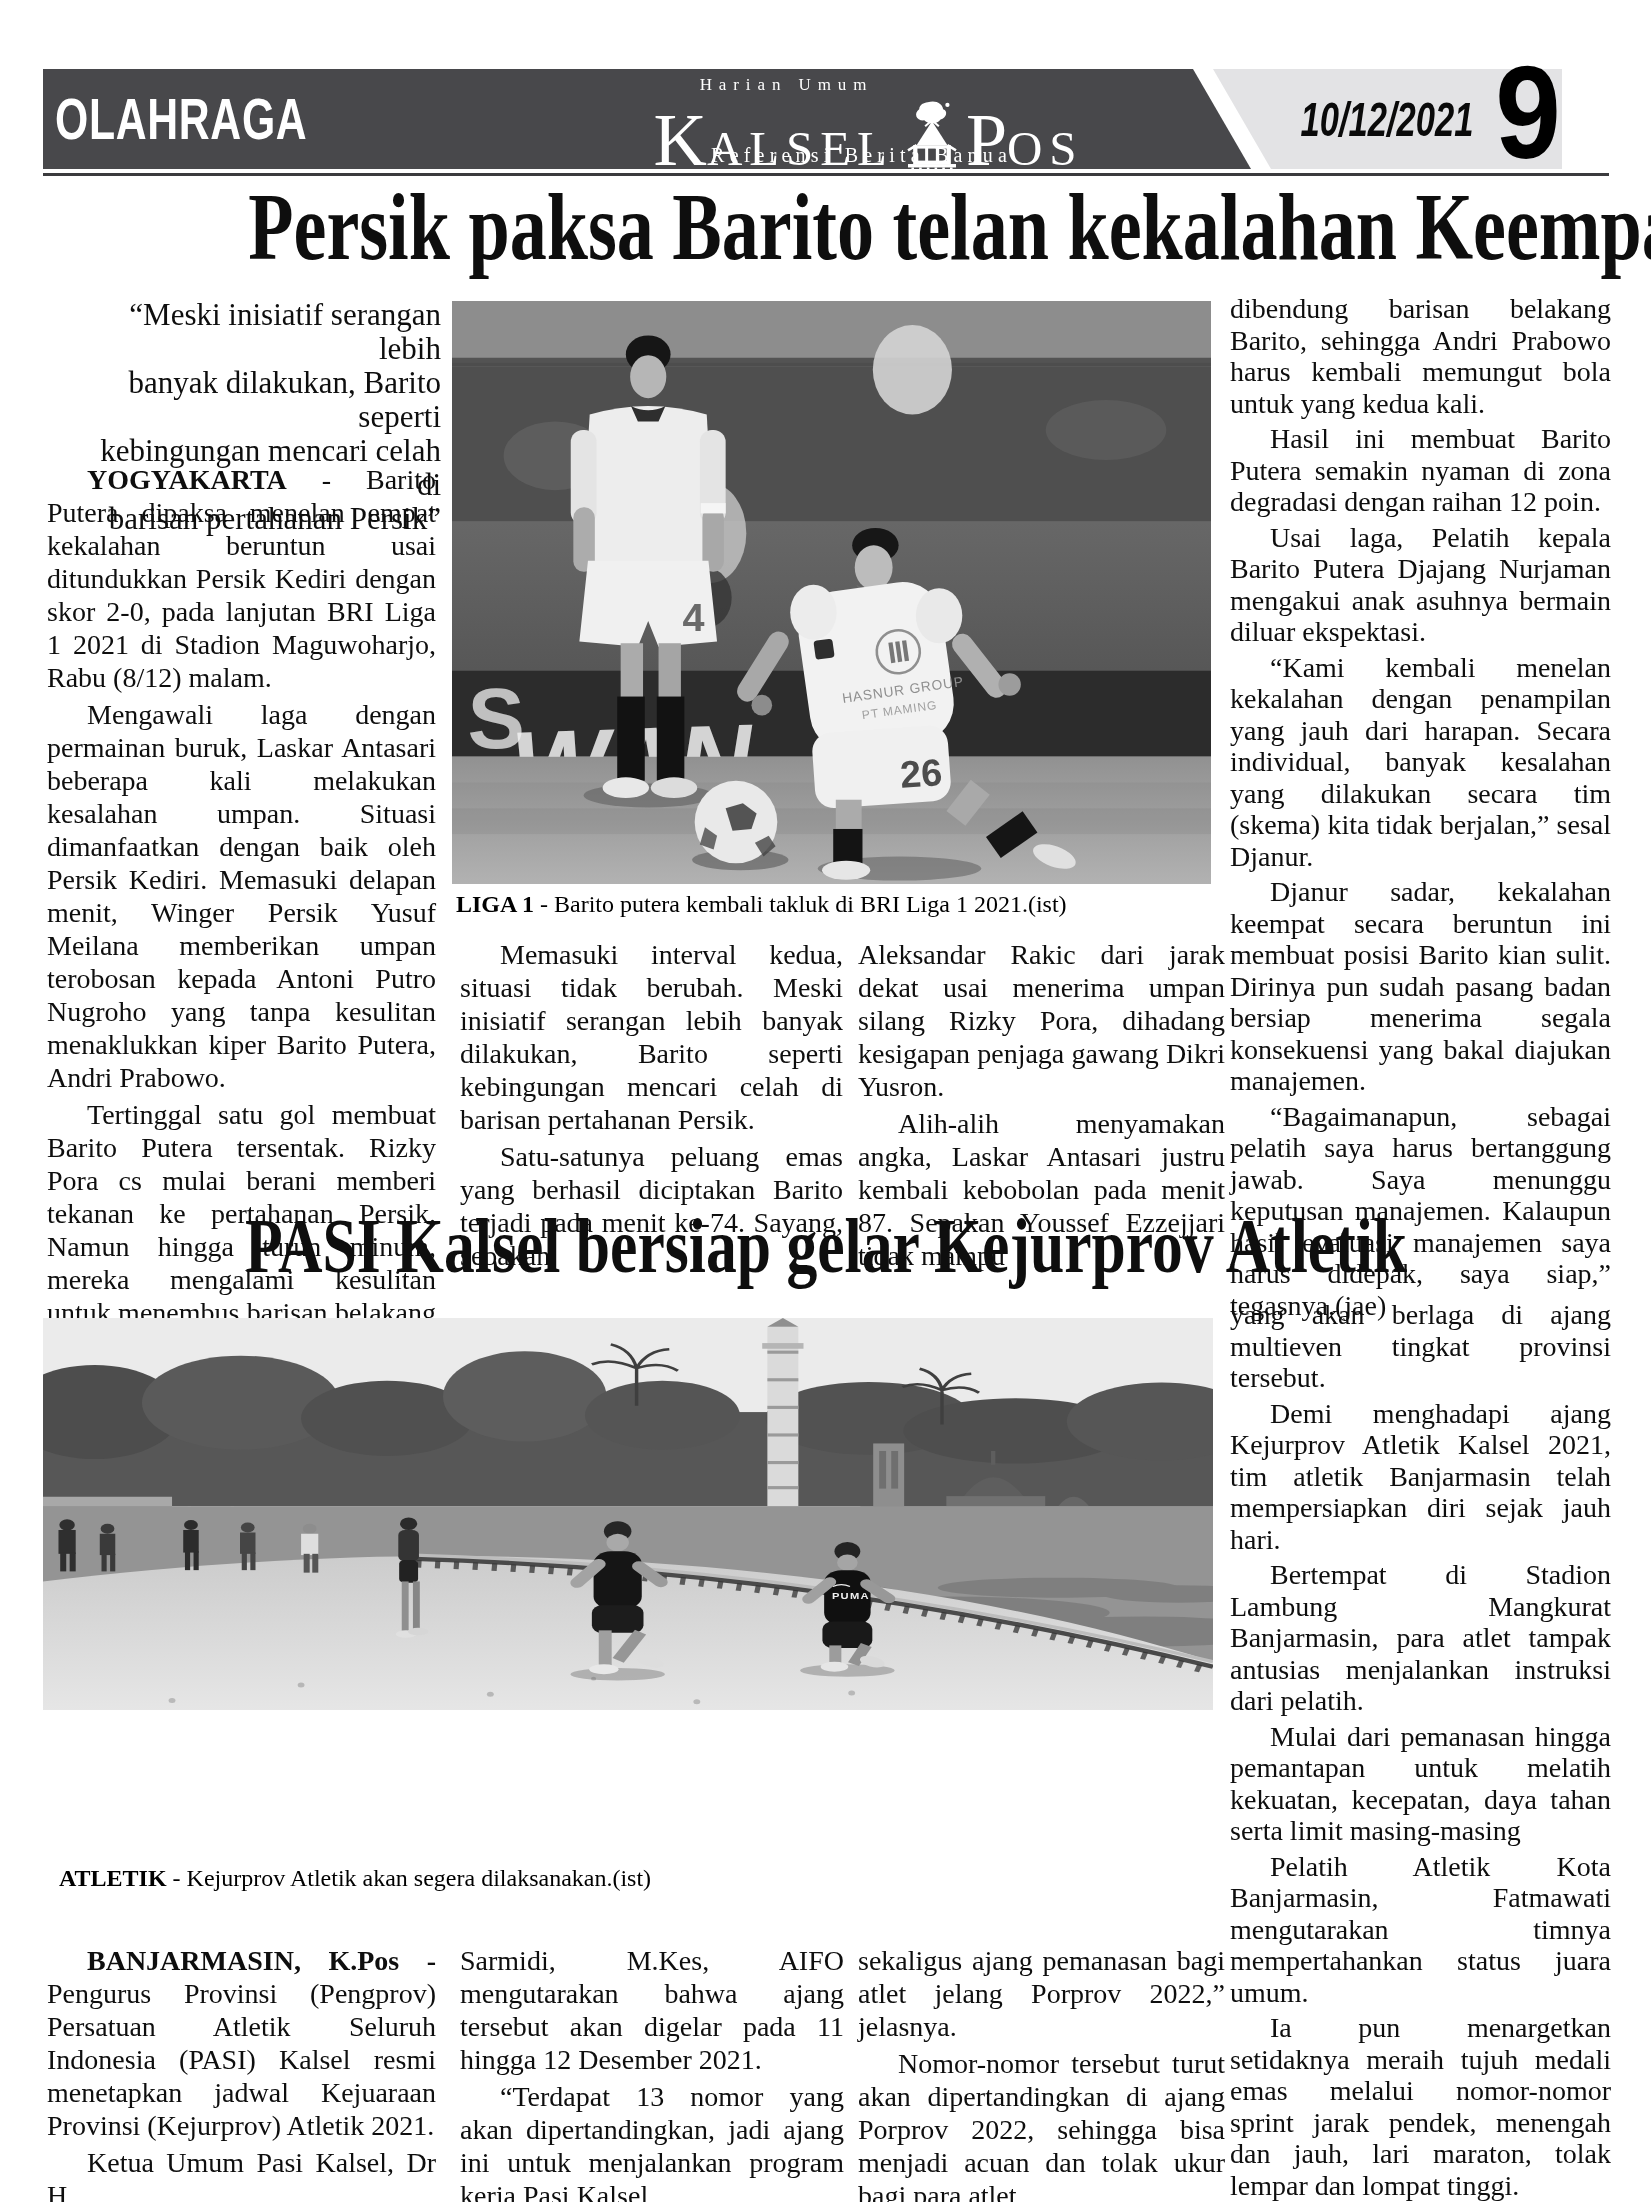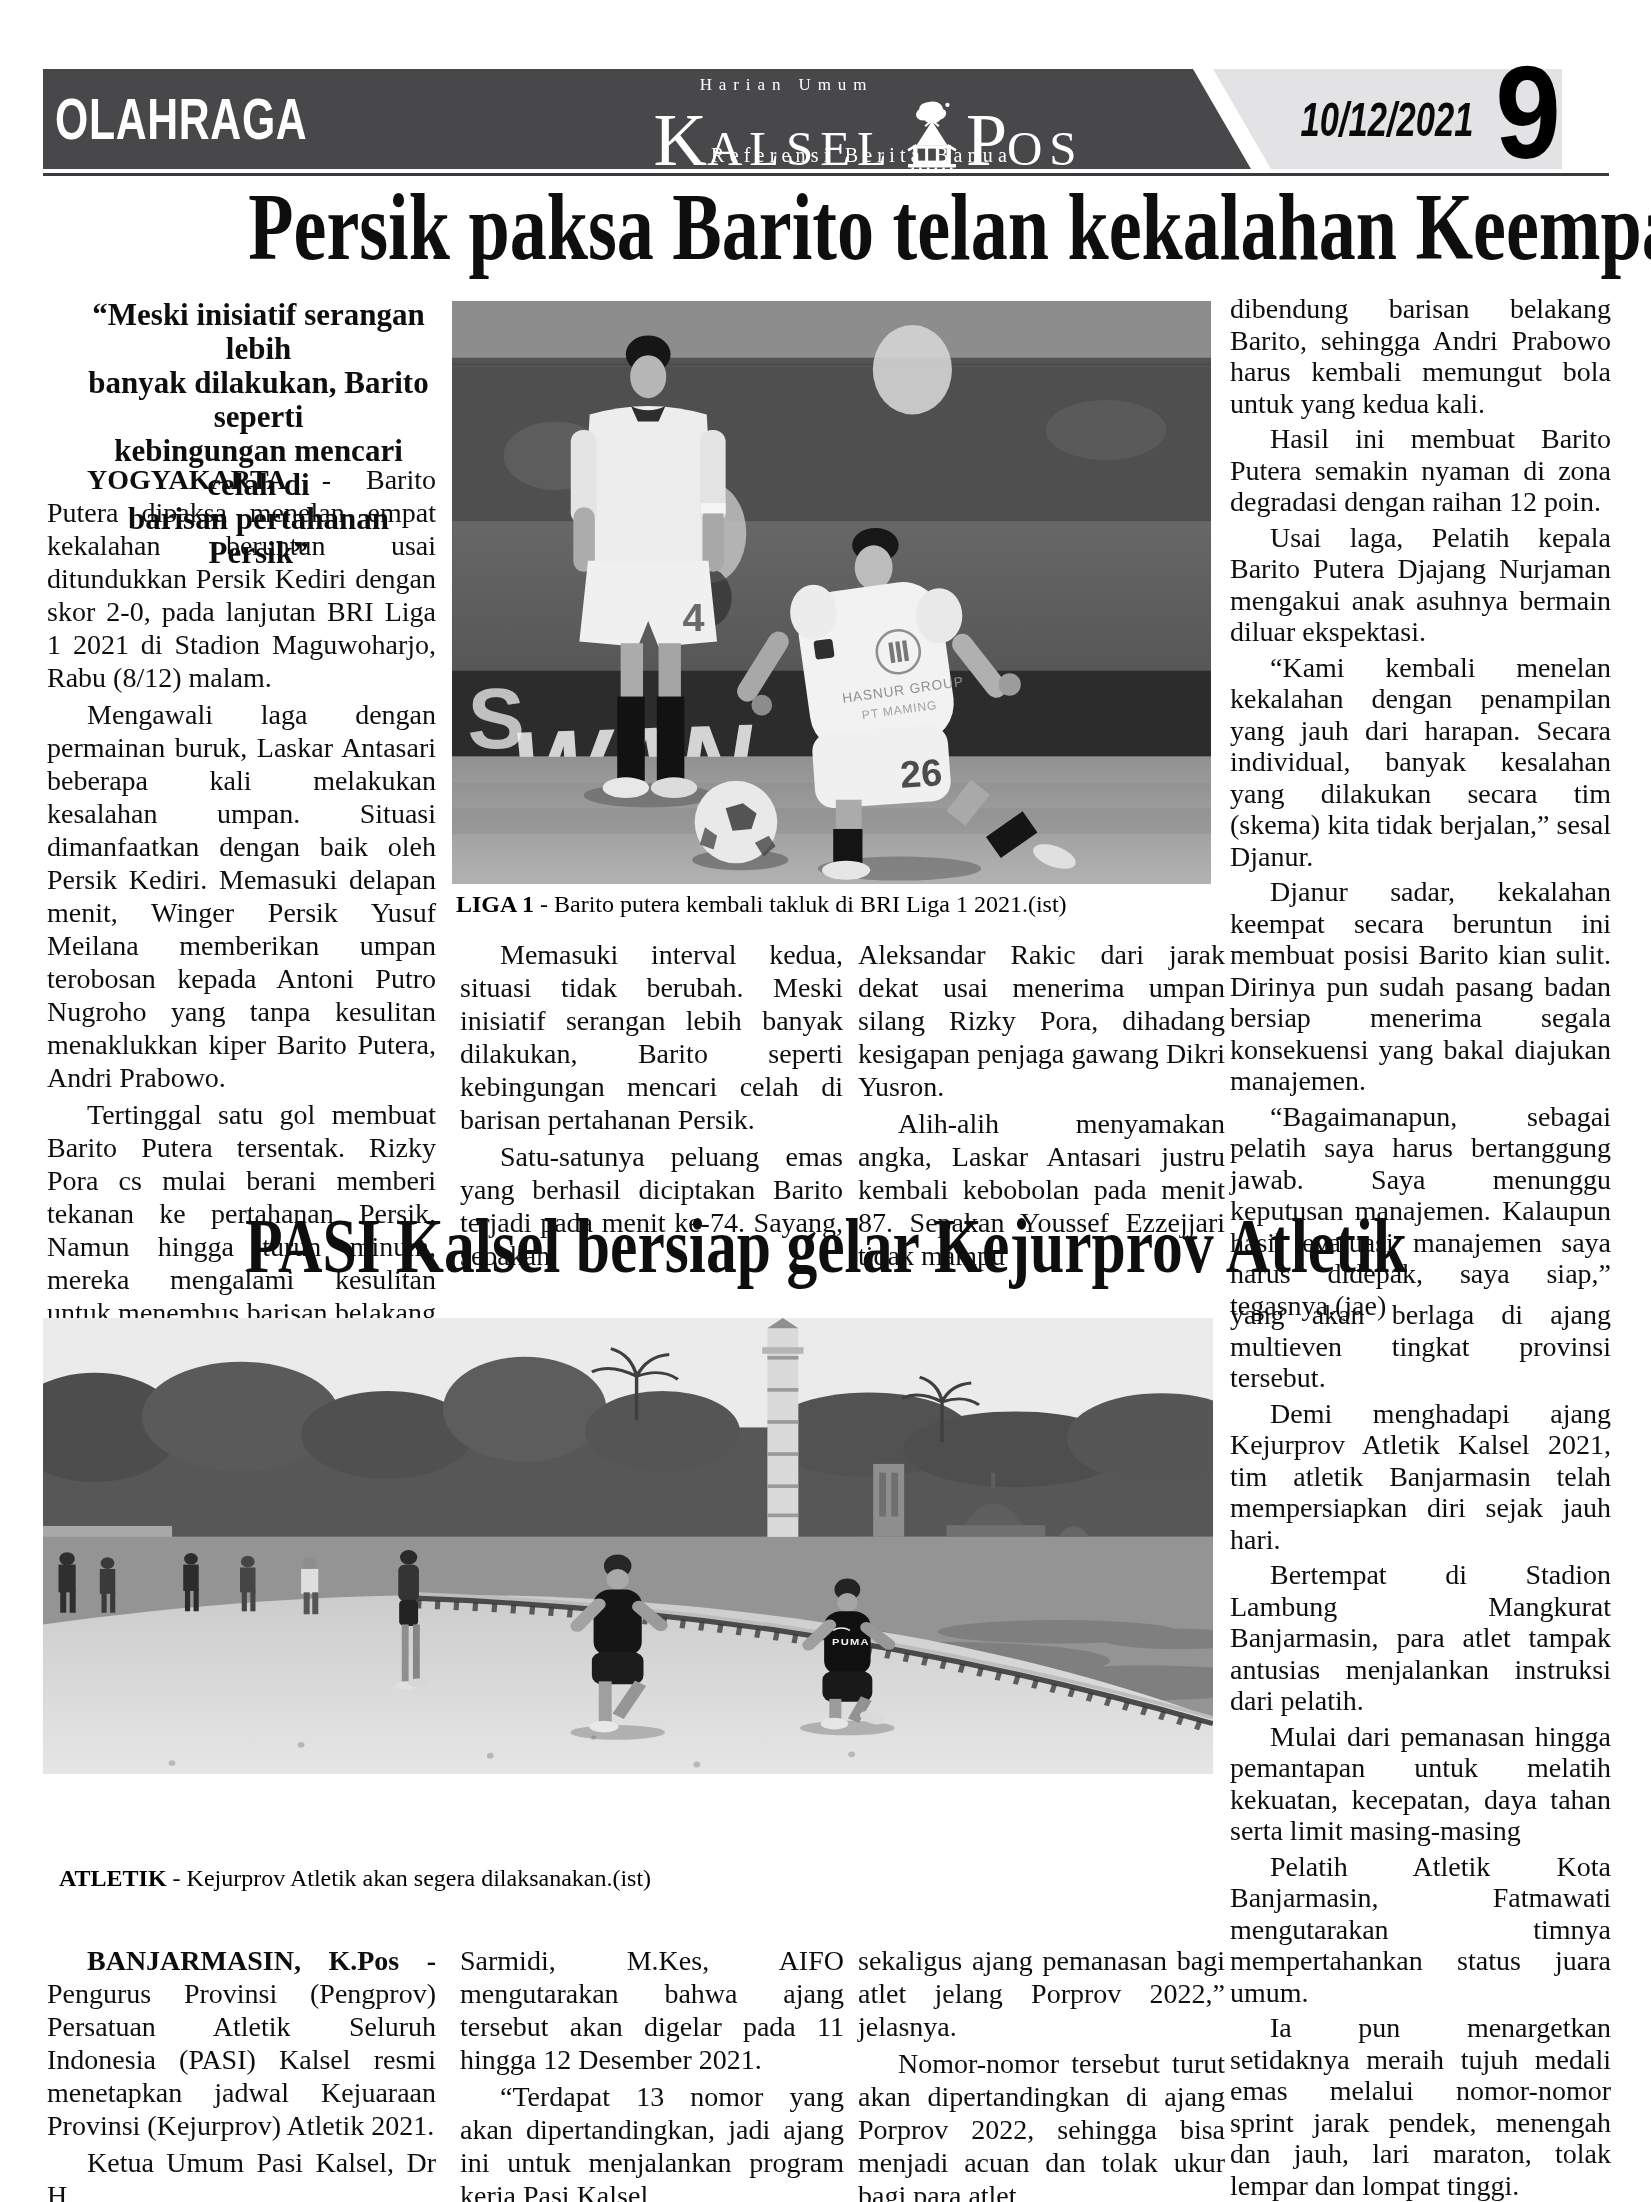--- a/index.html
+++ b/index.html
@@ -32,37 +32,37 @@
         font-family:"Liberation Sans",sans-serif;font-weight:700;font-size:131px;line-height:131px;
         color:#000;transform:scaleX(.9);transform-origin:right top;}
   .rule{position:absolute;left:43px;top:173px;width:1566px;height:2.6px;background:#3b3b3e;}
   
   .headline1{position:absolute;left:43px;top:176px;width:1566px;height:108px;text-align:center;
         font-size:95px;line-height:102px;white-space:nowrap;}
   .headline2{position:absolute;left:43px;top:1203px;width:1566px;height:90px;text-align:center;
         font-size:79px;line-height:86px;white-space:nowrap;}
   .cond{display:inline-block;font-weight:700;transform:scaleX(.78);transform-origin:50% 50%;}
   
-  .quote{position:absolute;left:76px;top:298px;width:365px;text-align:center;
-        font-weight:700;font-size:31px;line-height:34px;}
+  .quote{position:absolute;left:76px;top:298px;width:365px;text-align:right;
+        font-weight:400;font-size:31px;line-height:34px;}
   
   .col{position:absolute;font-size:28px;line-height:33px;text-align:justify;}
   .col p{margin:4px;}
   .col p.ind{text-indent:40px;}
   .c1{left:43px;top:459px;width:397px;}
   .c2{left:456px;top:934px;width:391px;}
   .c3{left:854px;top:934px;width:375px;}
   .c4a{left:1226px;top:289px;width:389px;line-height:31.5px;}
   .c4b{left:1226px;top:1295px;width:389px;line-height:31.5px;}
   .ca{left:43px;top:1940px;width:397px;}
   .cb{left:456px;top:1940px;width:392px;}
   .cc{left:854px;top:1940px;width:375px;}
   
   .photo1{position:absolute;left:452px;top:301px;width:759px;height:583px;}
-  .photo2{position:absolute;left:43px;top:1318px;width:1170px;height:456px;}
+  .photo2{position:absolute;left:43px;top:1318px;width:1170px;height:392px;}
   .photo1 svg,.photo2 svg{display:block;width:100%;height:100%;}
   .caption{position:absolute;font-size:24px;line-height:27.5px;color:#000000;}
   .cap1{left:456px;top:891px;width:757px;}
   .cap2{left:59px;top:1865px;width:1144px;}
   .caption b{font-weight:700;}
 </style>
 </head>
 <body>
 
 <div class="page">

